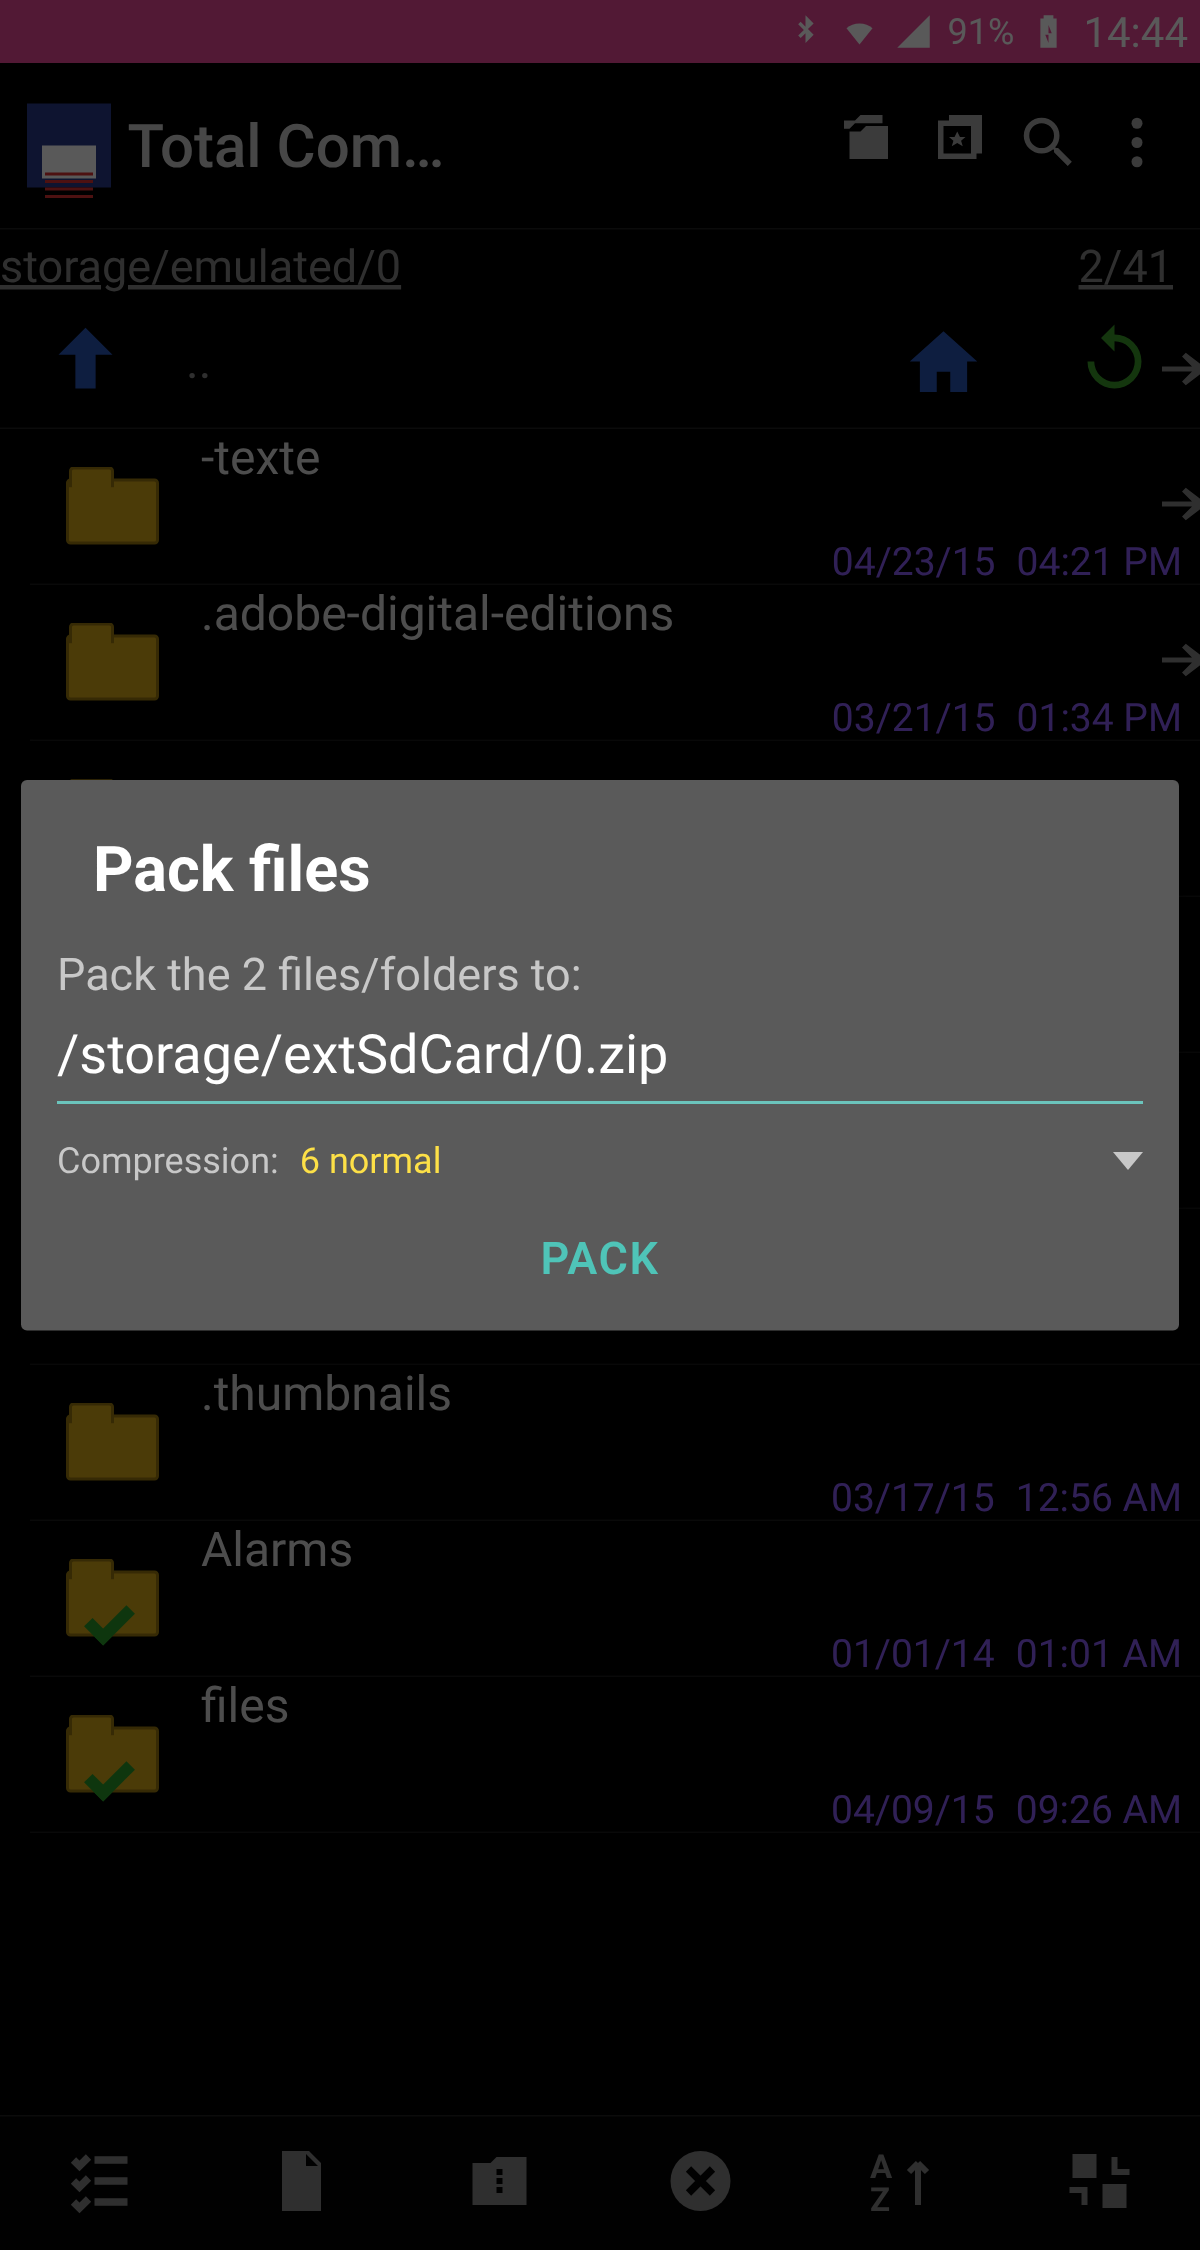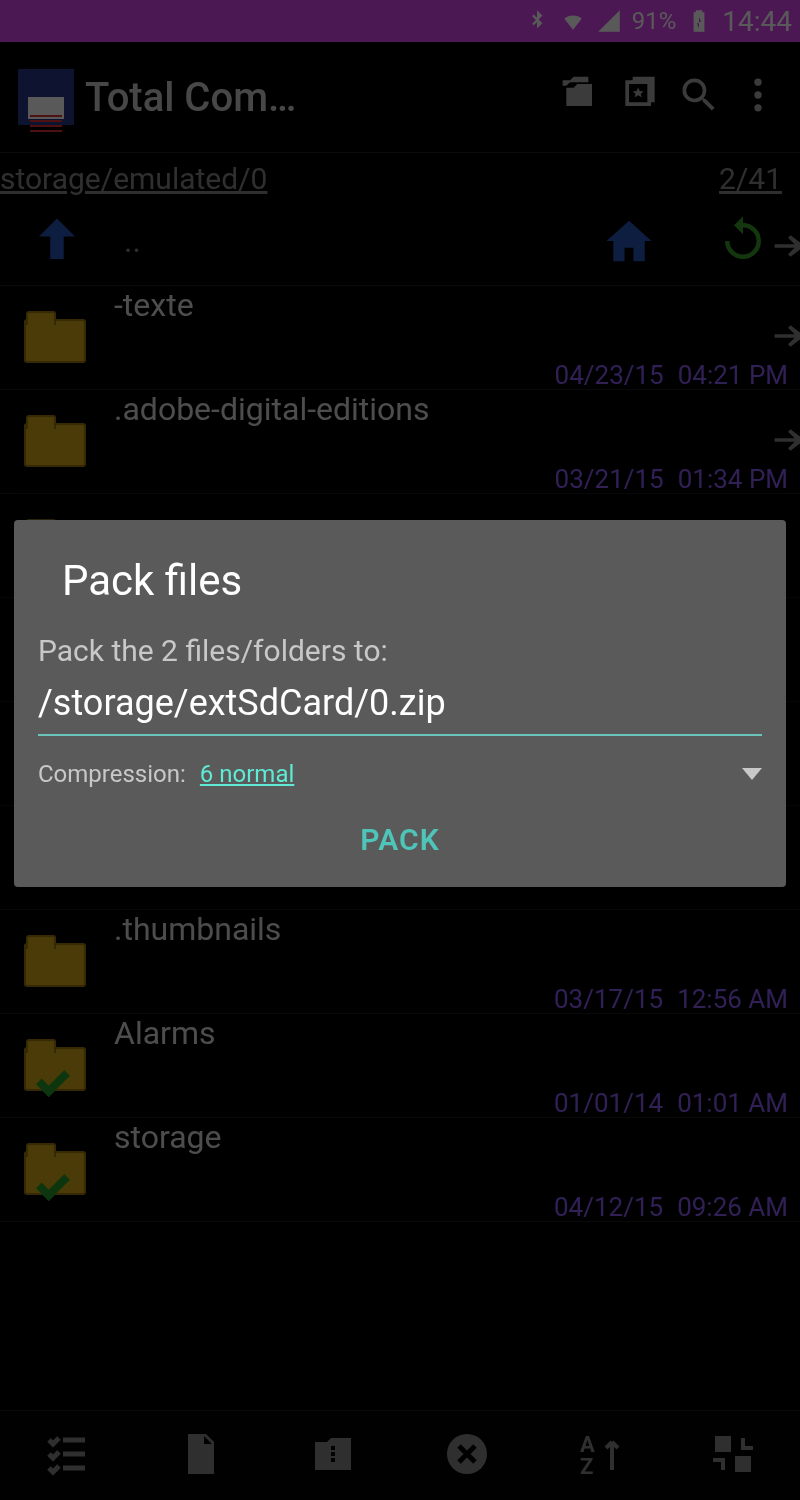--- a/index.html
+++ b/index.html
@@ -10,21 +10,21 @@
   font-family: Roboto, Arial, sans-serif;
   overflow: hidden;
   position: relative;
 }
 .dimmed {
   opacity: 0.35;
   pointer-events: none;
 }
 .statusbar {
   height: 42px;
-  background: #d946ef;
+  background: #ec4899;
   color: #fff;
   display: flex;
   justify-content: flex-end;
   align-items: center;
   padding: 0 8px;
   font-size: 28px;
   gap: 10px;
 }
 .statusbar .pct { font-size: 24px; }
 .statusbar svg { width: 26px; height: 26px; fill: #fff; }
@@ -91,20 +91,21 @@
 .navrow svg { width: 54px; height: 54px; }
 .dots { color: #888; font-size: 32px; margin-left: -20px; }
 .filelist { }
 .file-row {
   display: flex;
   align-items: center;
   height: 104px;
   padding: 0 12px 0 24px;
   border-bottom: 1px solid #1a1a1a;
   position: relative;
+  margin-left: 20px;
 }
 .folder-icon {
   width: 62px; height: 50px;
   margin-right: 28px;
   position: relative;
 }
 .folder-shape {
   width: 62px; height: 44px;
   background: #d8a818;
   border-radius: 3px;
@@ -167,21 +168,21 @@
   left: 14px;
   right: 14px;
   background: #5a5a5a;
   border-radius: 4px;
   padding: 36px 2px 16px 2px;
   box-shadow: 0 8px 30px rgba(0,0,0,0.6);
   color: #fff;
 }
 .dialog h2 {
   font-size: 42px;
-  font-weight: 400;
+  font-weight: 700;
   padding: 0 28px 28px 46px;
 }
 .dialog .label {
   color: #c8c8c8;
   font-size: 30px;
   padding: 0 22px 8px 22px;
 }
 .dialog .input {
   font-size: 36px;
   color: #fff;
@@ -193,21 +194,21 @@
   margin: 0 22px 18px 22px;
 }
 .comp-row {
   display: flex;
   align-items: center;
   padding: 6px 22px;
   font-size: 24px;
   gap: 14px;
 }
 .comp-row .lbl { color: #c8c8c8; }
-.comp-row .val { color: #5eead4; flex: 1; text-decoration: underline; }
+.comp-row .val { color: #fde047; flex: 1; }
 .comp-row .tri {
   width: 0; height: 0;
   border-left: 10px solid transparent;
   border-right: 10px solid transparent;
   border-top: 12px solid #c8c8c8;
 }
 .chk-row {
   display: flex;
   align-items: center;
   padding: 16px 38px;
@@ -369,22 +370,22 @@
           <div class="fname">Alarms</div>
           <div class="fmeta"><span><dir><span>01/01/14</span><span>01:01 AM</span></dir></span></div>
         </div>
       </div>
       <div class="file-row">
         <div class="folder-icon">
           <div class="folder-shape"></div>
           <div class="check"></div>
         </div>
         <div class="file-text">
-          <div class="fname">storage</div>
-          <div class="fmeta"><span><dir><span>04/12/15</span><span>09:26 AM</span></dir></span></div>
+          <div class="fname">files</div>
+          <div class="fmeta"><span><dir><span>04/09/15</span><span>09:26 AM</span></dir></span></div>
         </div>
       </div>
     </div>
 
   <div class="bottombar">
     <div><svg viewBox="0 0 24 24">
           <path d="M3 5l2 2 3-3M10 5h11M3 12l2 2 3-3M10 12h11M3 19l2 2 3-3M10 19h11" stroke="#888" stroke-width="2.5" fill="none"></path>
         </svg></div>
     <div><svg viewBox="0 0 24 24">
           <path d="M6 2h9l4 4v16H6V2zm8 1v4h4" stroke="#888" stroke-width="0"></path>

